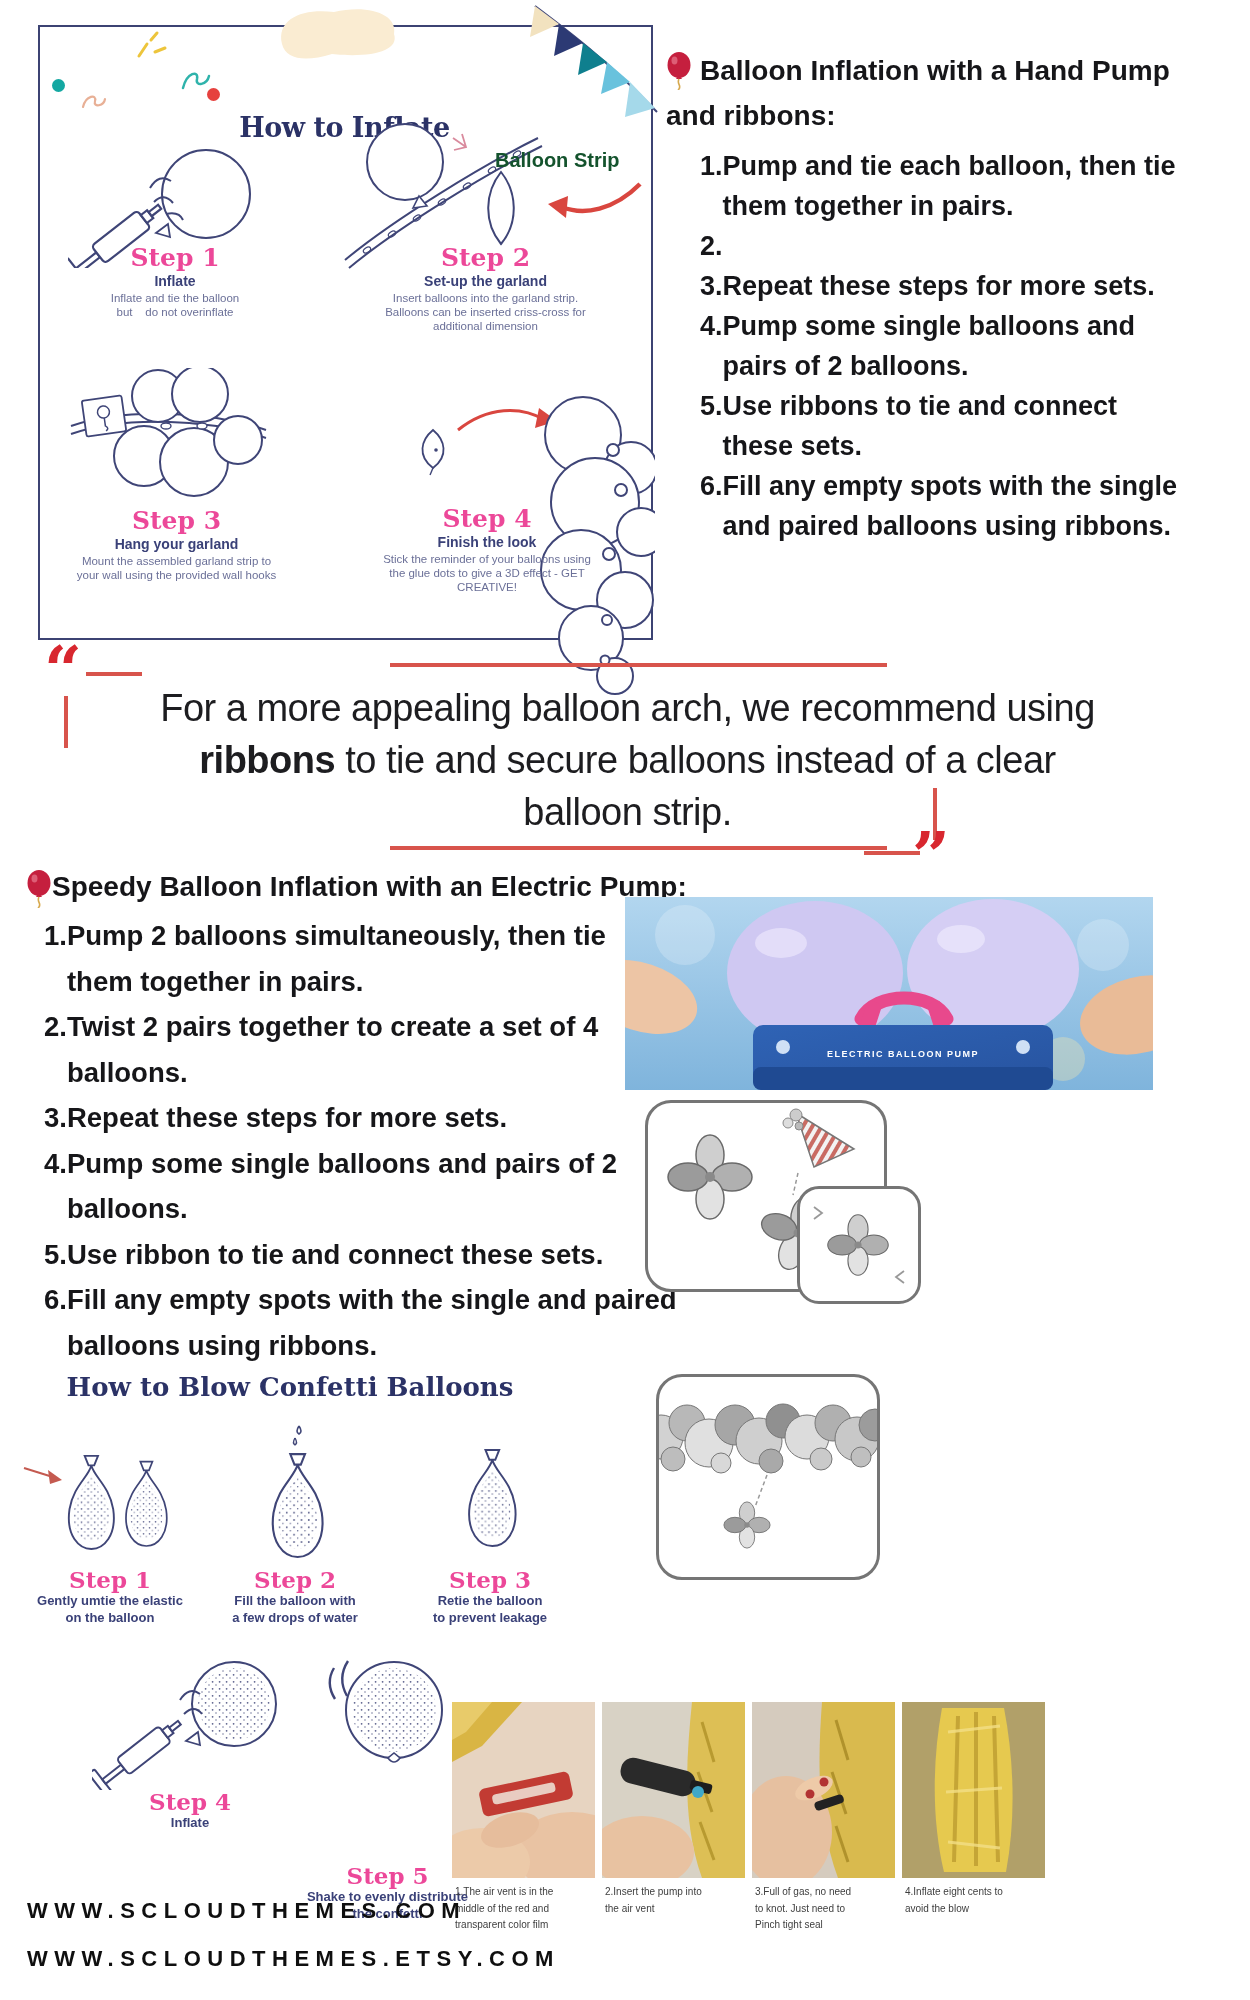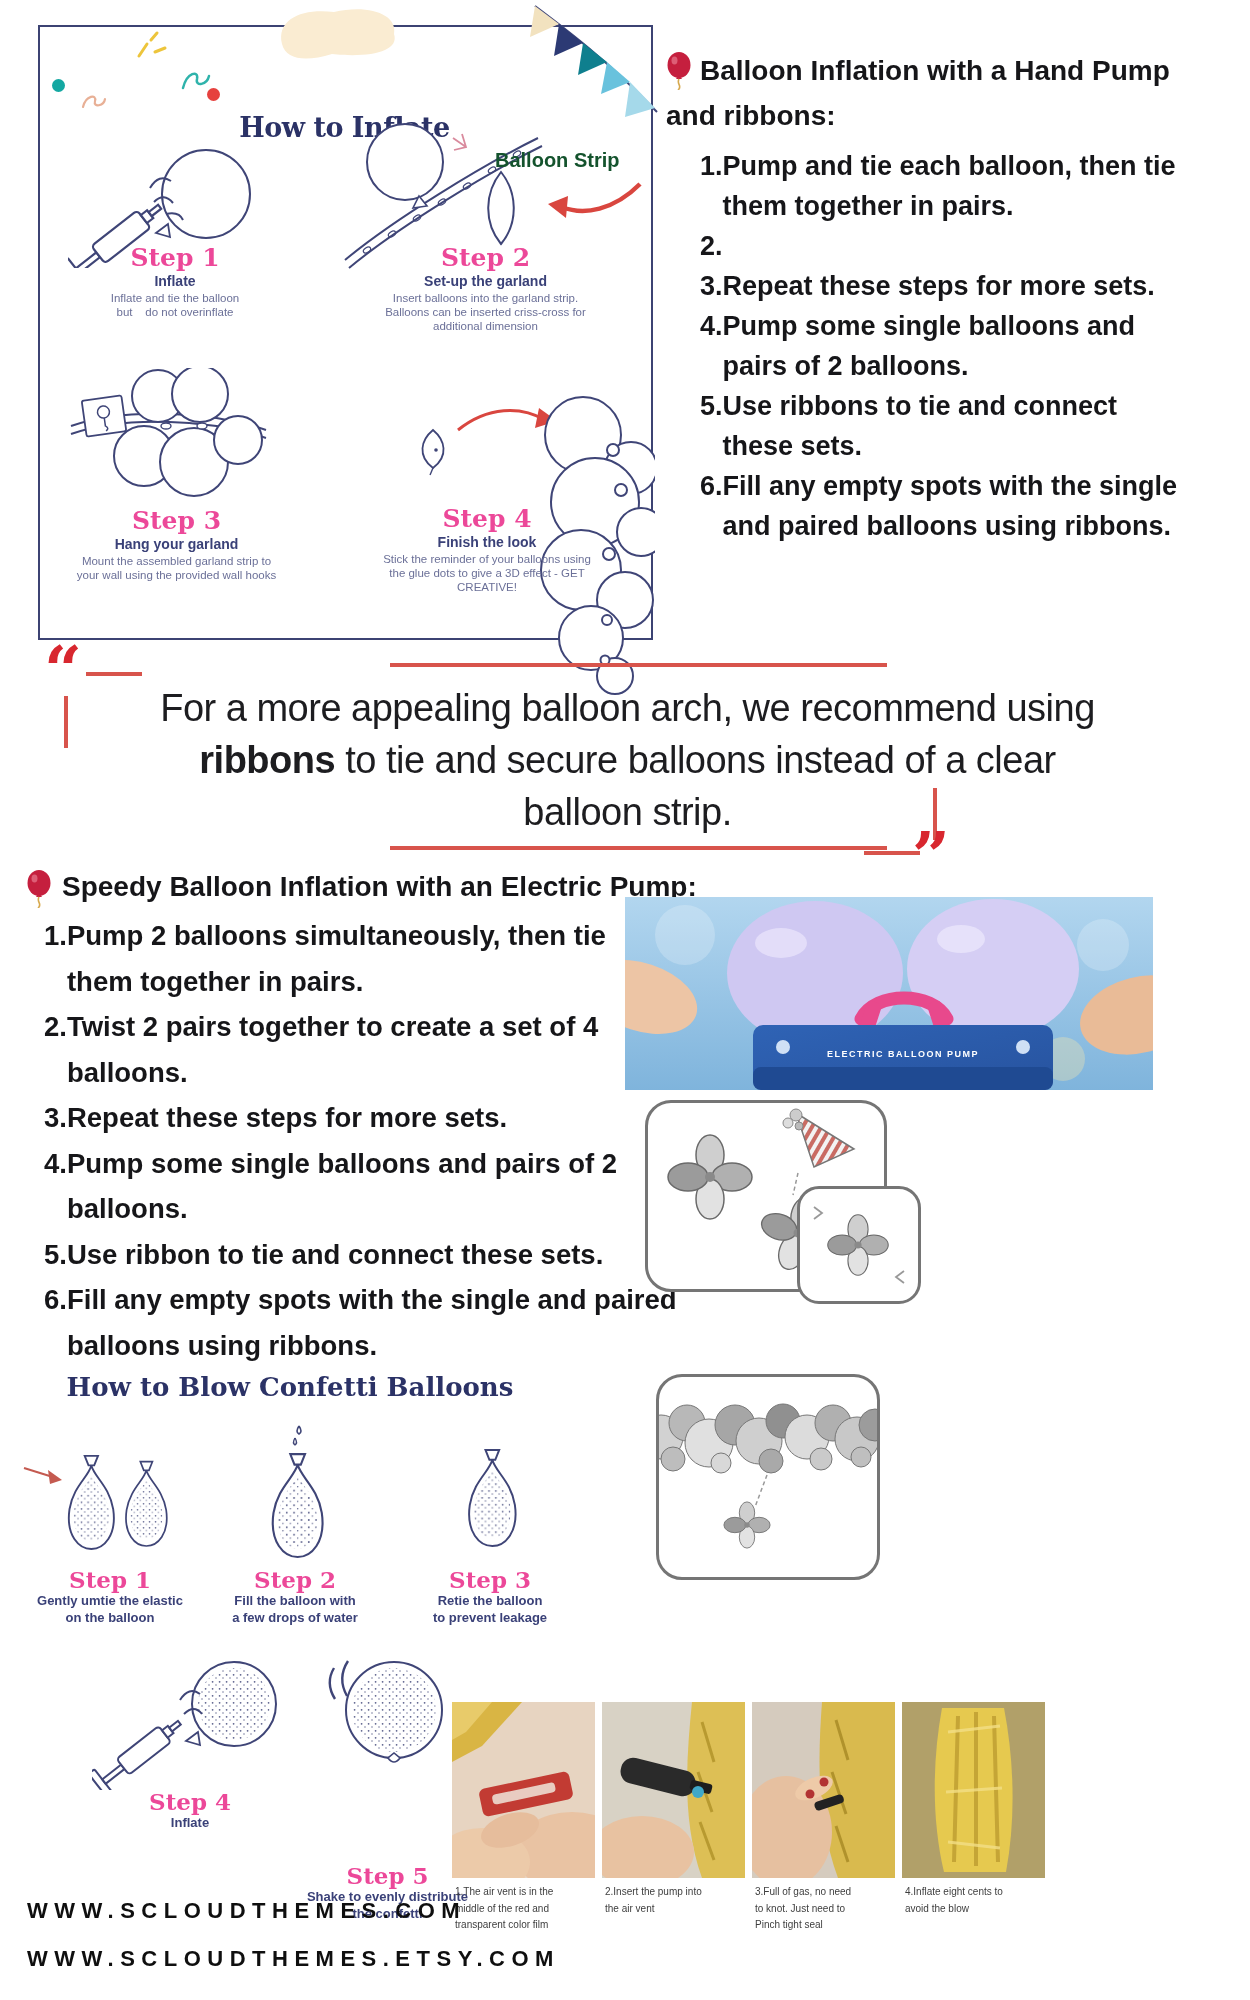--- a/index.html
+++ b/index.html
@@ -25,21 +25,21 @@
   .numlist .ln{display:block;white-space:nowrap;}
   #hand-list{left:666px;top:146px;width:584px;font-size:27px;font-weight:bold;color:#161619;line-height:40px;}
   #hand-list .li{padding-left:34px;}
   #electric-list{left:42px;top:913px;width:620px;font-size:27.5px;font-weight:bold;color:#161619;line-height:45.5px;}
   #electric-list .li{padding-left:2px;}
   
   .redline{background:#d8544c;}
   .qmark{font-family:"DejaVu Serif",serif;font-weight:bold;color:#d8272f;font-size:66px;line-height:60px;}
   #quote-text{left:75px;top:682px;width:1105px;text-align:center;font-size:38px;line-height:52px;color:#1d1d20;letter-spacing:-0.5px;}
   #quote-text b{font-weight:bold;}
-  #electric-heading{left:26px;top:868px;width:760px;font-size:28px;line-height:38px;display:flex;align-items:flex-start;gap:10px;white-space:nowrap;}
+  #electric-heading{left:26px;top:868px;width:760px;font-size:28px;line-height:38px;display:flex;align-items:flex-start;white-space:nowrap;}
   
   .graybox{border:3px solid #757575;border-radius:26px;background:#fff;overflow:hidden;}
   
   #confetti-title{left:55px;top:1372px;width:470px;text-align:center;font-size:26px;}
   .cstep{text-align:center;}
   .cstep .steplbl{font-size:23px;line-height:27px;}
   .ccap{font-weight:bold;color:#3a4178;font-size:13px;line-height:16.5px;}
   
   .photo{top:1702px;width:143px;height:176px;overflow:hidden;}
   .pcap{top:1884px;width:152px;font-size:10px;line-height:16.5px;color:#3e3e3e;}

